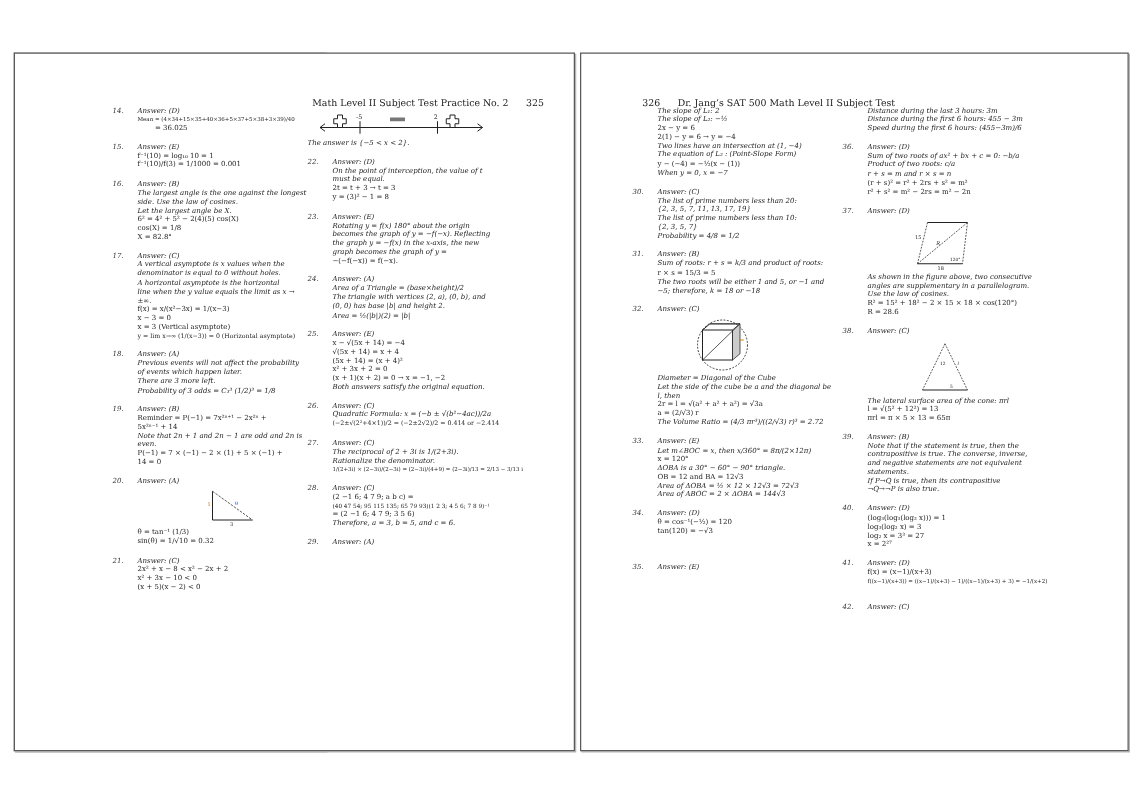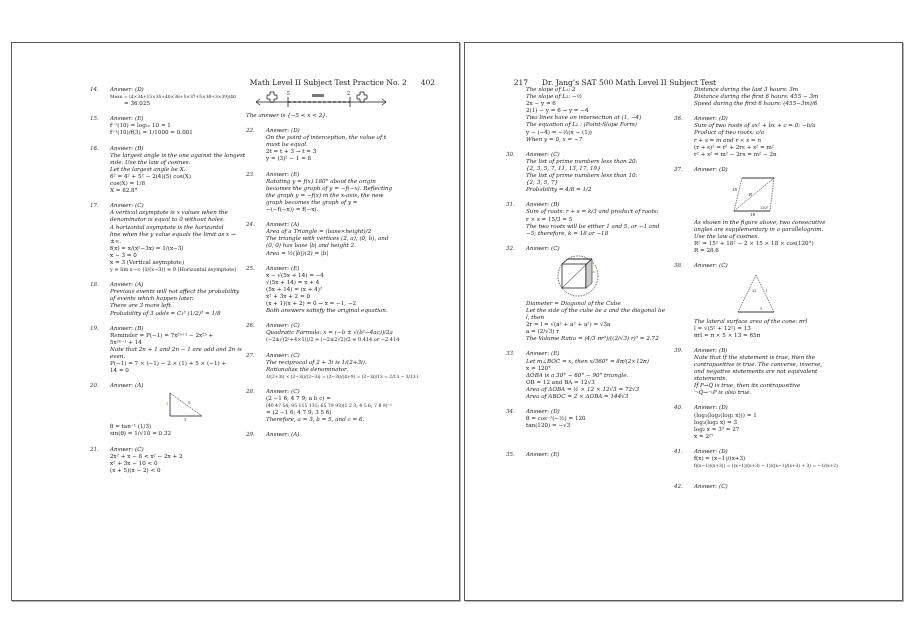--- a/index.html
+++ b/index.html
@@ -27,24 +27,24 @@
   .pagebox[data-name="left-page-frame"] { left:11px; width:247px; }
 </style>
 
 <style>
 </style>
 
 <div data-name="page-325-frame" style="position:absolute; left:11px; top:42px; width:448px; height:557px; border:1px solid #5a5a5a; box-shadow:1px 1px 0 #b5b5b5; background:#fff; left:11px; width:447px;"></div>
 <div data-name="page-326-frame" style="position:absolute; left:464px; top:42px; width:437px; height:557px; border:1px solid #5a5a5a; box-shadow:1px 1px 0 #b5b5b5; background:#fff;"></div>
 
 <div class="header" data-name="left-running-header" style="left:245px; top:69px;">
-  <span data-name="left-header-title">Math Level II Subject Test Practice No. 2</span><span style="display:inline-block;width:14px"></span><span data-name="left-page-number">402</span>
+  <span data-name="left-header-title">Math Level II Subject Test Practice No. 2</span><span style="display:inline-block;width:14px"></span><span data-name="left-page-number">325</span>
 </div>
 <div class="header" data-name="right-running-header" style="left:509px; top:69px;">
-  <span data-name="right-page-number">217</span><span style="display:inline-block;width:14px"></span><span data-name="right-header-title">Dr. Jang’s SAT 500 Math Level II Subject Test</span>
+  <span data-name="right-page-number">326</span><span style="display:inline-block;width:14px"></span><span data-name="right-header-title">Dr. Jang’s SAT 500 Math Level II Subject Test</span>
 </div>
 
 <div class="col" data-name="left-page-column-1" style="left:84px; top:86px; width:150px;">
   <div class="item" data-name="answer-item-14">
     <span class="num" data-name="item-number">14.</span>
     <span class="ln ans" data-name="answer-label">Answer: (D)</span>
     <span class="ln" data-name="solution-line" style="font-size:4.4px">Mean = (4×34+15×35+40×36+5×37+5×38+3×39)/40</span>
     <span class="ln" data-name="solution-line" style="padding-left:14px">= 36.025</span>
   </div>
   <div class="item" data-name="answer-item-15">

